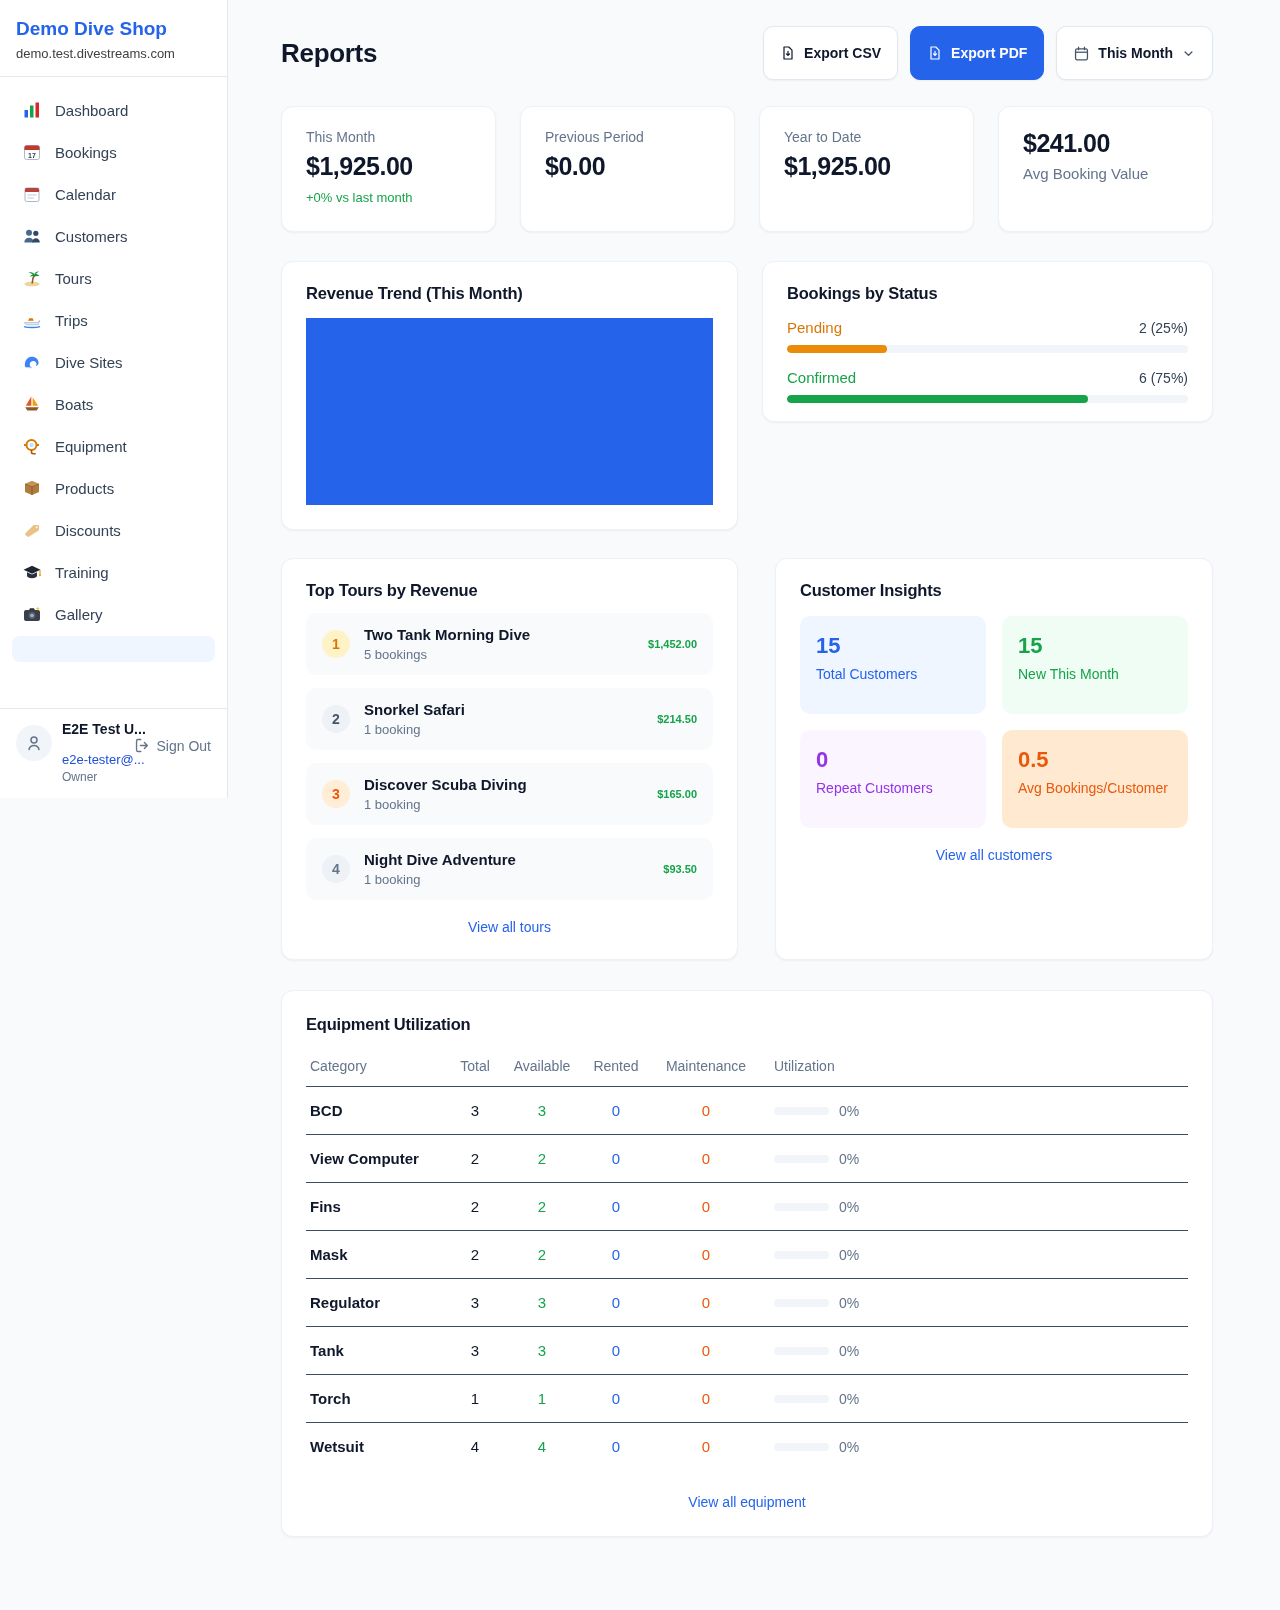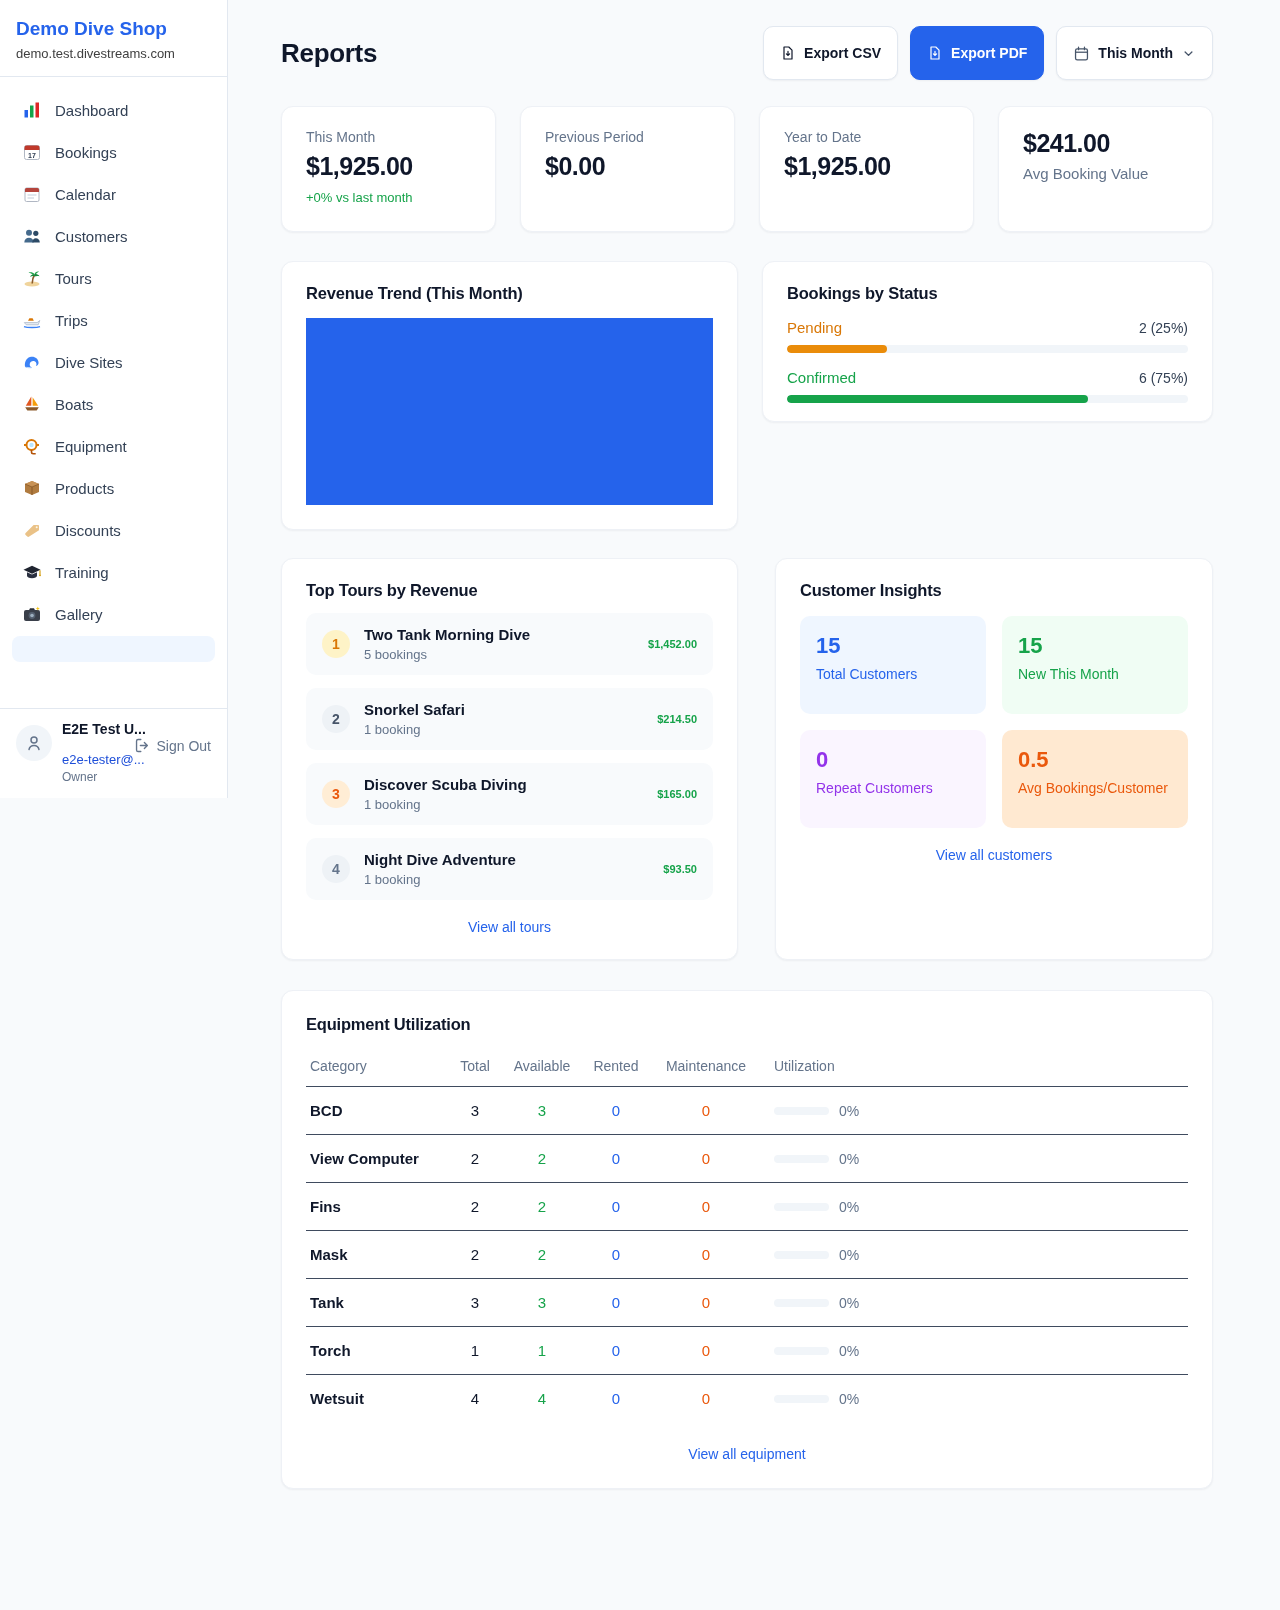--- a/index.html
+++ b/index.html
@@ -521,20 +521,33 @@
           <td class="rented">0</td>
           <td class="maint">0</td>
           <td class="util" style="padding-left:14px;">
               <span class="util-wrap">
                 <span class="util-track"></span>
                 <span class="util-pct">0%</span>
               </span>
             </td>
         </tr>
         <tr>
+          <td class="cat">Regulator</td>
+          <td>3</td>
+          <td class="avail">3</td>
+          <td class="rented">0</td>
+          <td class="maint">0</td>
+          <td class="util" style="padding-left:14px;">
+              <span class="util-wrap">
+                <span class="util-track"></span>
+                <span class="util-pct">0%</span>
+              </span>
+            </td>
+        </tr>
+        <tr>
           <td class="cat">Tank</td>
           <td>3</td>
           <td class="avail">3</td>
           <td class="rented">0</td>
           <td class="maint">0</td>
           <td class="util" style="padding-left:14px;">
               <span class="util-wrap">
                 <span class="util-track"></span>
                 <span class="util-pct">0%</span>
               </span>

